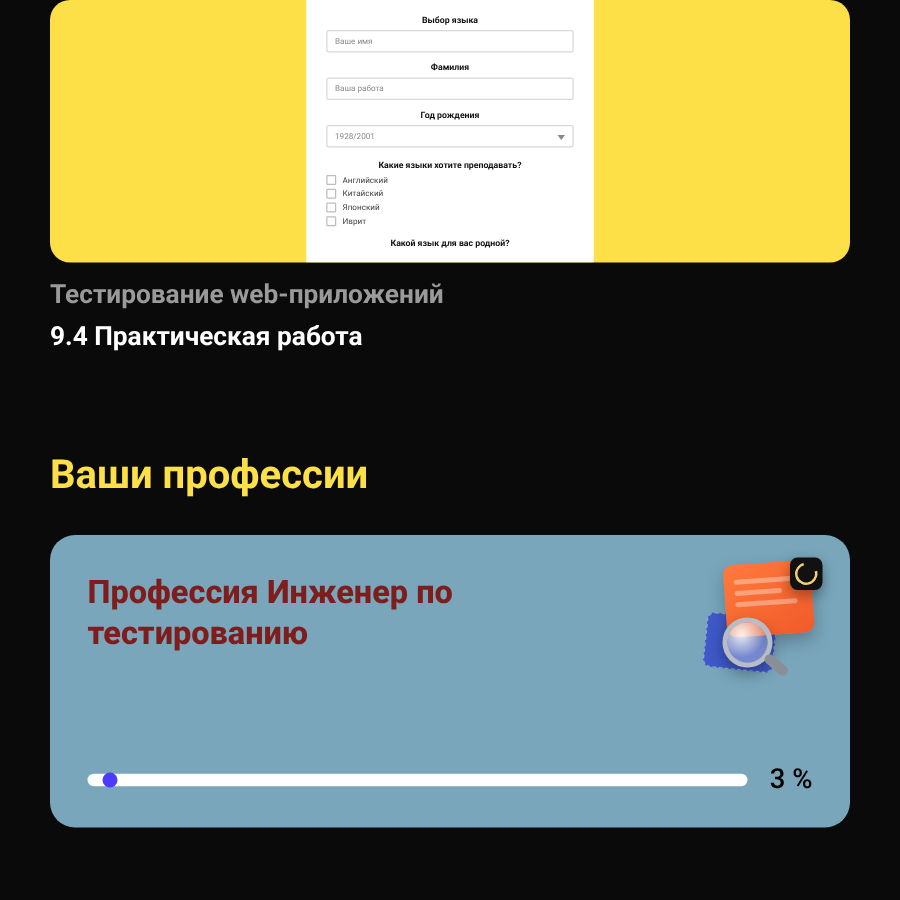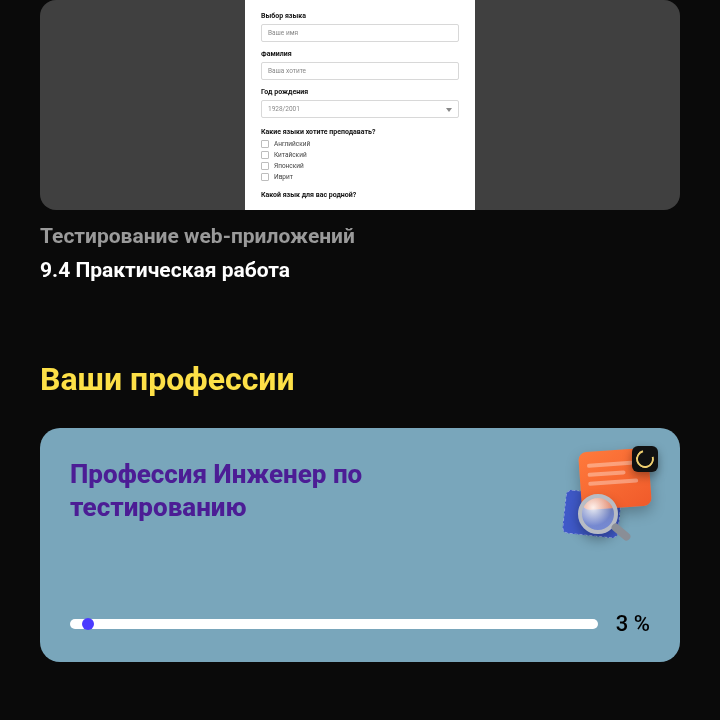--- a/index.html
+++ b/index.html
@@ -12,27 +12,28 @@
       color: #fff;
     }
     .container {
       padding: 0 40px;
     }
 
     
     .course-thumbnail {
       width: 100%;
       height: 210px;
-      background: #404040;
+      background: #fde047;
       border-radius: 16px;
       display: flex;
       align-items: flex-start;
       justify-content: center;
       overflow: hidden;
       position: relative;
+      text-align: center;
     }
     .form-mock {
       width: 230px;
       background: #fff;
       padding: 10px 16px 0 16px;
       height: 210px;
       overflow: hidden;
     }
     .form-label {
       font-size: 7px;
@@ -112,21 +113,21 @@
     }
 
     
     .profession-card {
       background: #79a6bb;
       border-radius: 20px;
       padding: 30px 30px 26px 30px;
       position: relative;
     }
     .profession-title {
-      color: #4c1d95;
+      color: #7f1d1d;
       font-size: 26px;
       font-weight: 800;
       line-height: 1.25;
       max-width: 400px;
     }
     .progress-row {
       display: flex;
       align-items: center;
       gap: 18px;
       margin-top: 88px;
@@ -228,21 +229,21 @@
 <body>
 
 <div class="container">
 
   <div class="course-thumbnail">
     <div class="form-mock">
       <div class="form-label first">Выбор языка</div>
       <div class="form-input">Ваше имя</div>
 
       <div class="form-label">Фамилия</div>
-      <div class="form-input">Ваша хотите</div>
+      <div class="form-input">Ваша работа</div>
 
       <div class="form-label">Год рождения</div>
       <div class="form-input form-select">1928/2001</div>
 
       <div class="form-question">Какие языки хотите преподавать?</div>
       <div class="check-row">
         <div class="check-box"></div>
         <div class="check-label">Английский</div>
       </div>
       <div class="check-row">

